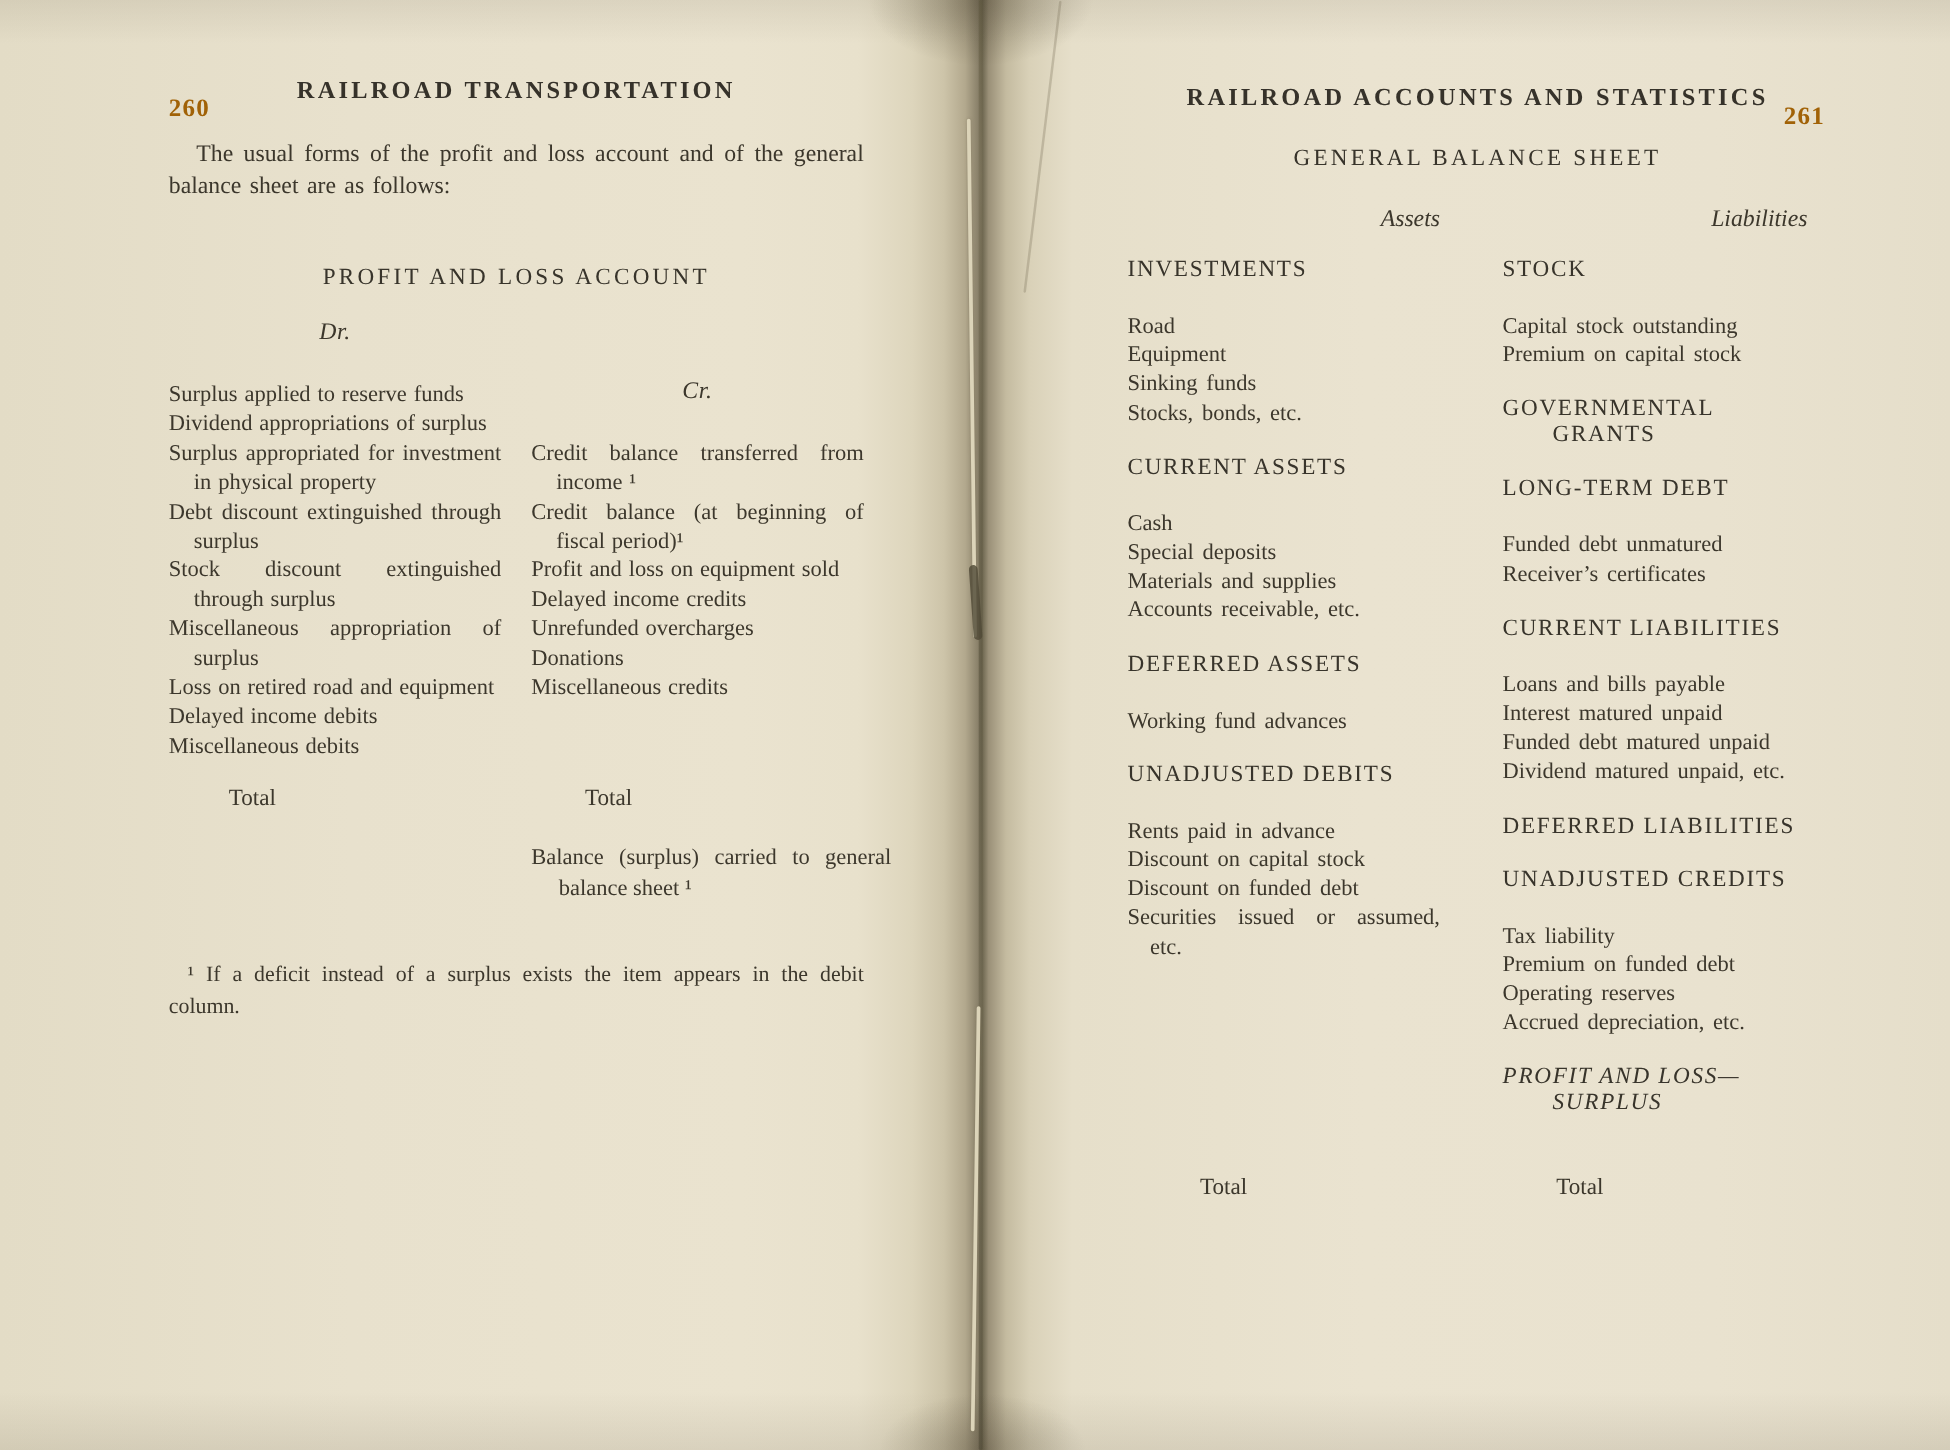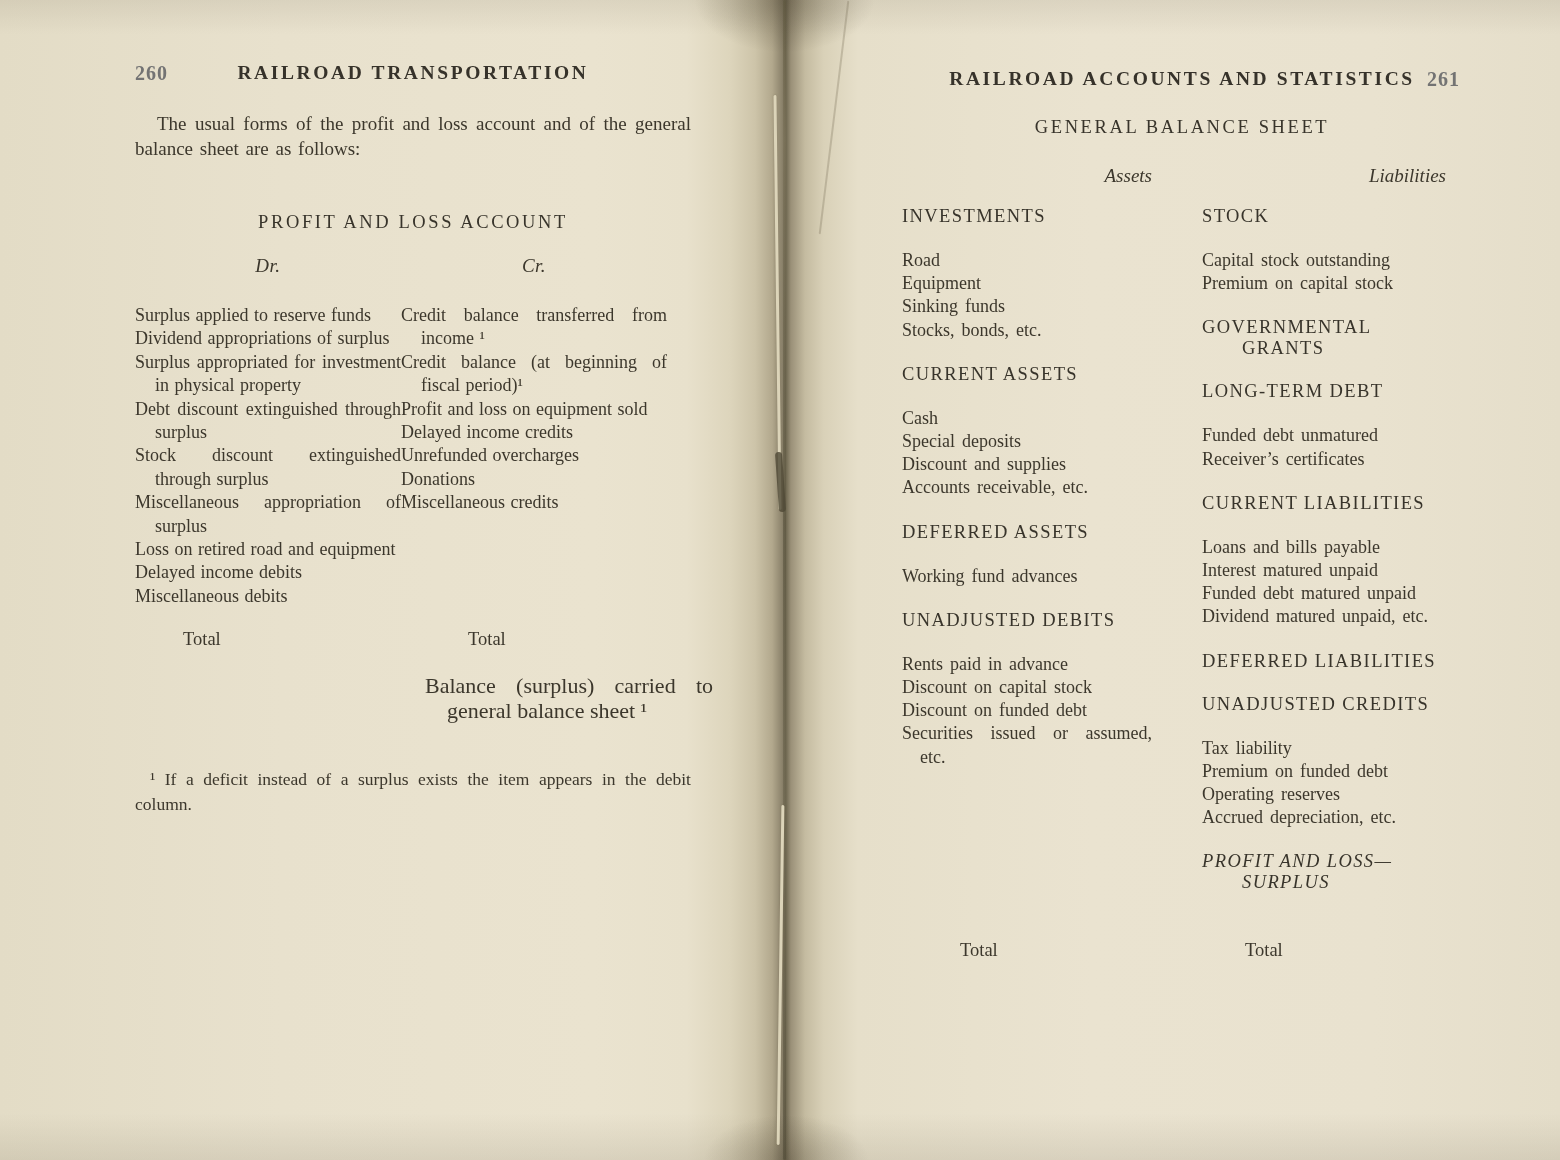--- a/index.html
+++ b/index.html
@@ -30,45 +30,45 @@
   .thread-knot { position:absolute; left:777px; top:452px; width:7px; height:60px;
     background:#4f4936; border-radius:4px; opacity:.8; transform:rotate(-4deg); }
   .crease { position:absolute; left:833px; top:0; width:2px; height:235px;
     background:rgba(120,110,85,.30); transform:rotate(7deg); border-radius:2px; }
 
   .page { position:absolute; color:#3c372c; }
   .page-left  { left:135px; top:62px;  width:556px; }
   .page-right { left:902px; top:68px;  width:560px; }
 
   .hdr { position:relative; font-weight:bold; }
-  .pagenum { position:absolute; top:0; font-size:20px; letter-spacing:1px; color:#737373; }
+  .pagenum { position:absolute; top:14px; font-size:20px; letter-spacing:1px; color:#a16207; }
   .pagenum-left  { left:0; }
   .pagenum-right { right:2px; }
   .runhead { display:block; width:100%; text-align:center; font-size:19.5px;
     letter-spacing:2.6px; color:#36322a; }
 
   .intro { margin:27px 0 0; font-size:19px; line-height:25px; text-align:justify;
     text-indent:22px; word-spacing:2px; }
 
   .pl-title { margin-top:51px; text-align:center; font-size:18.5px; letter-spacing:2.6px;
     font-weight:normal; color:#38342b; }
 
-  .cols { display:flex; margin-top:22px; }
+  .cols { display:flex; gap:24px; margin-top:22px;align-items:center; }
   .col { width:266px; }
   .colhead { font-style:italic; text-align:center; font-size:19px; margin:0 0 27px;
     letter-spacing:.5px; }
   .item { margin:0; font-size:18px; line-height:23.4px; text-align:justify;
     padding-left:20px; text-indent:-20px; word-spacing:1px; }
 
   .totals { display:flex; gap:24px; margin-top:21px; font-size:18.5px; }
   .totals .cell { width:266px; }
   .tl-dr { padding-left:48px; }
   .tl-cr { padding-left:38px; }
 
-  .balance { width:266px; margin:23px 0 0 290px; font-size:22px; line-height:25px;
+  .balance { width:266px; margin:23px 0 0 290px; font-size:18px; line-height:25px;
     text-align:justify; padding-left:22px; text-indent:-22px; }
 
   .footnote { margin-top:44px; font-size:17.5px; line-height:24.5px; text-align:justify;
     text-indent:15px; word-spacing:2px; }
 
   .gbs-title { margin-top:27px; text-align:center; font-size:18.5px; letter-spacing:2.6px;
     color:#38342b; }
   .bs-colheads { display:flex; gap:38px; margin-top:27px; }
   .bs-colheads .c { font-style:italic; font-size:19px; text-align:right; }
   .c-assets { width:250px; }
@@ -161,21 +161,21 @@
     <div class="bs-col-assets">
       <div class="bs-heading first">INVESTMENTS</div>
       <p class="bs-item">Road</p>
       <p class="bs-item">Equipment</p>
       <p class="bs-item">Sinking funds</p>
       <p class="bs-item">Stocks, bonds, etc.</p>
 
       <div class="bs-heading">CURRENT ASSETS</div>
       <p class="bs-item">Cash</p>
       <p class="bs-item">Special deposits</p>
-      <p class="bs-item">Discount and supplies</p>
+      <p class="bs-item">Materials and supplies</p>
       <p class="bs-item">Accounts receivable, etc.</p>
 
       <div class="bs-heading">DEFERRED ASSETS</div>
       <p class="bs-item">Working fund advances</p>
 
       <div class="bs-heading">UNADJUSTED DEBITS</div>
       <p class="bs-item">Rents paid in advance</p>
       <p class="bs-item">Discount on capital stock</p>
       <p class="bs-item">Discount on funded debt</p>
       <p class="bs-item">Securities issued or assumed, etc.</p>

